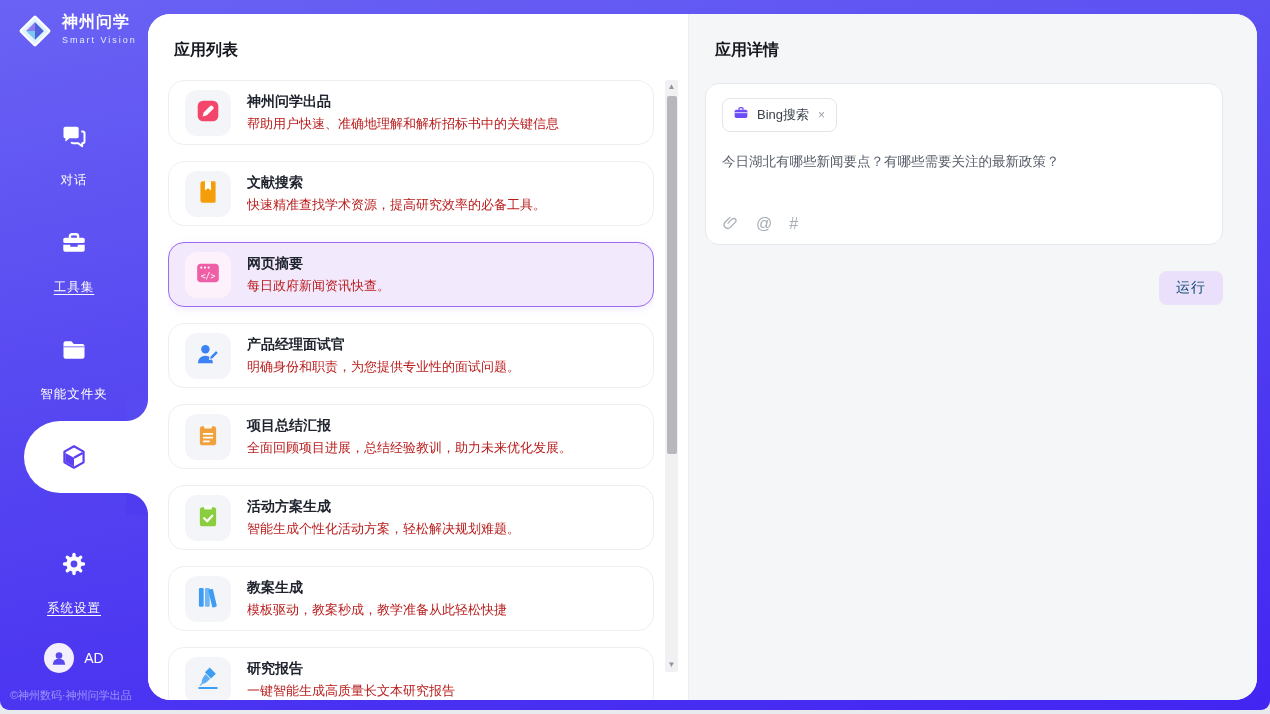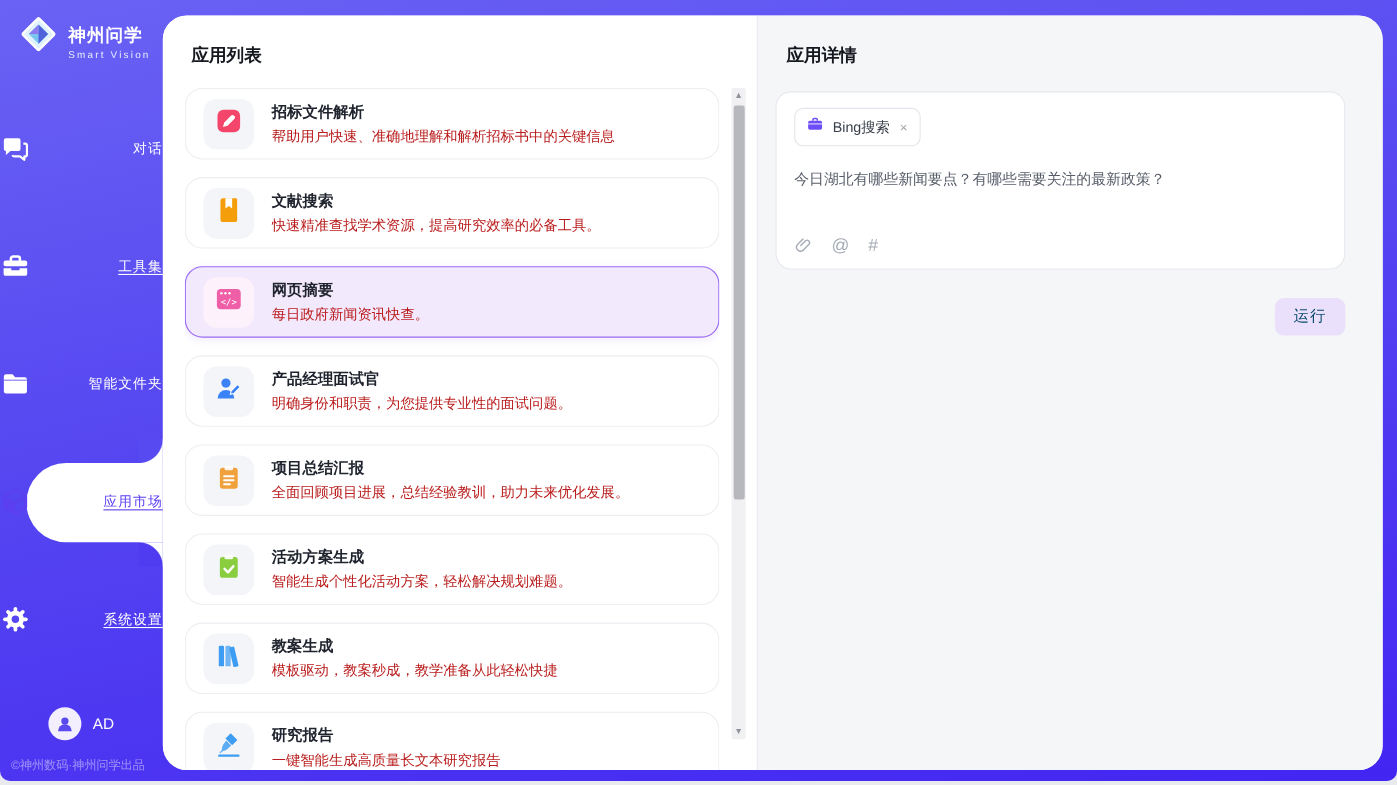--- a/index.html
+++ b/index.html
@@ -10,27 +10,27 @@
     -webkit-font-smoothing:antialiased;
   }
   .app{position:relative;width:1270px;height:714px;}
   .frame{
     position:absolute;left:0;top:0;width:1270px;height:710px;
     background:linear-gradient(168deg,#6a62f4 0%,#5546f1 45%,#4325f2 100%);
     border-radius:0 0 9px 9px;
   }
   
   .sidebar{position:absolute;left:0;top:0;width:148px;height:710px;}
-  .logo{position:absolute;top:12px;left:16px;display:flex;align-items:flex-end;gap:8px;}
+  .logo{position:absolute;top:12px;left:16px;display:flex;align-items:flex-start;gap:8px;}
   .logo-text .t1{color:#fff;font-size:16px;font-weight:bold;letter-spacing:1px;}
   .logo-text .t2{color:#e6ecff;font-size:9px;letter-spacing:2px;margin-top:2px;}
   nav{position:absolute;top:82px;left:0;right:0;}
   .nav-item{
-    position:relative;height:107px;display:flex;flex-direction:row;
-    align-items:center;justify-content:space-between;gap:20px;color:#fff;cursor:pointer;
+    position:relative;height:107px;display:flex;flex-direction:column;
+    align-items:center;justify-content:flex-end;gap:20px;color:#fff;cursor:pointer;
   }
   .nav-label{font-size:12.5px;letter-spacing:1px;}
   .nav-label.u{text-decoration:underline;text-underline-offset:3px;}
   .nav-icon{display:block;height:30px;}
   .nav-item.active{color:#5b3ff0;}
   .nav-item.active .pill{
     position:absolute;left:24px;right:0;top:50%;height:72px;margin-top:-36px;
     background:#fff;border-radius:36px 0 0 36px;z-index:0;
   }
   .nav-item.active .curve{position:absolute;right:0;width:22px;height:22px;z-index:0;}
@@ -179,21 +179,21 @@
       <h2 class="panel-title">应用列表</h2>
       <div class="cards" id="cards">
           <div class="card">
             <div class="tile">
               <span><svg viewBox="0 0 24 24" width="26" height="26">
                   <rect x="2.5" y="2.5" width="19" height="19" rx="5" fill="#f4456a"></rect>
                   <path d="M7 17l1.2-3.8 5.8-5.8a1.5 1.5 0 0 1 2.1 0l.7.7a1.5 1.5 0 0 1 0 2.1l-5.8 5.8z" fill="#fff"></path>
                 </svg></span>
             </div>
             <div class="card-texts">
-              <div class="card-title">招标文件解析</div>
+              <div class="card-title">神州问学出品</div>
               <div class="card-desc">帮助用户快速、准确地理解和解析招标书中的关键信息</div>
             </div>
           </div>
           <div class="card">
             <div class="tile">
               <span><svg viewBox="0 0 24 24" width="26" height="26">
                   <path d="M5 4.2A2.2 2.2 0 0 1 7.2 2h10.6a1.2 1.2 0 0 1 1.2 1.2v17.6a1.2 1.2 0 0 1-1.2 1.2H7.2A2.2 2.2 0 0 1 5 19.8z" fill="#f59e0b"></path>
                   <path d="M9.2 2h5.6v8.6l-2.8-2.1-2.8 2.1z" fill="#fff"></path>
                 </svg></span>
             </div>

